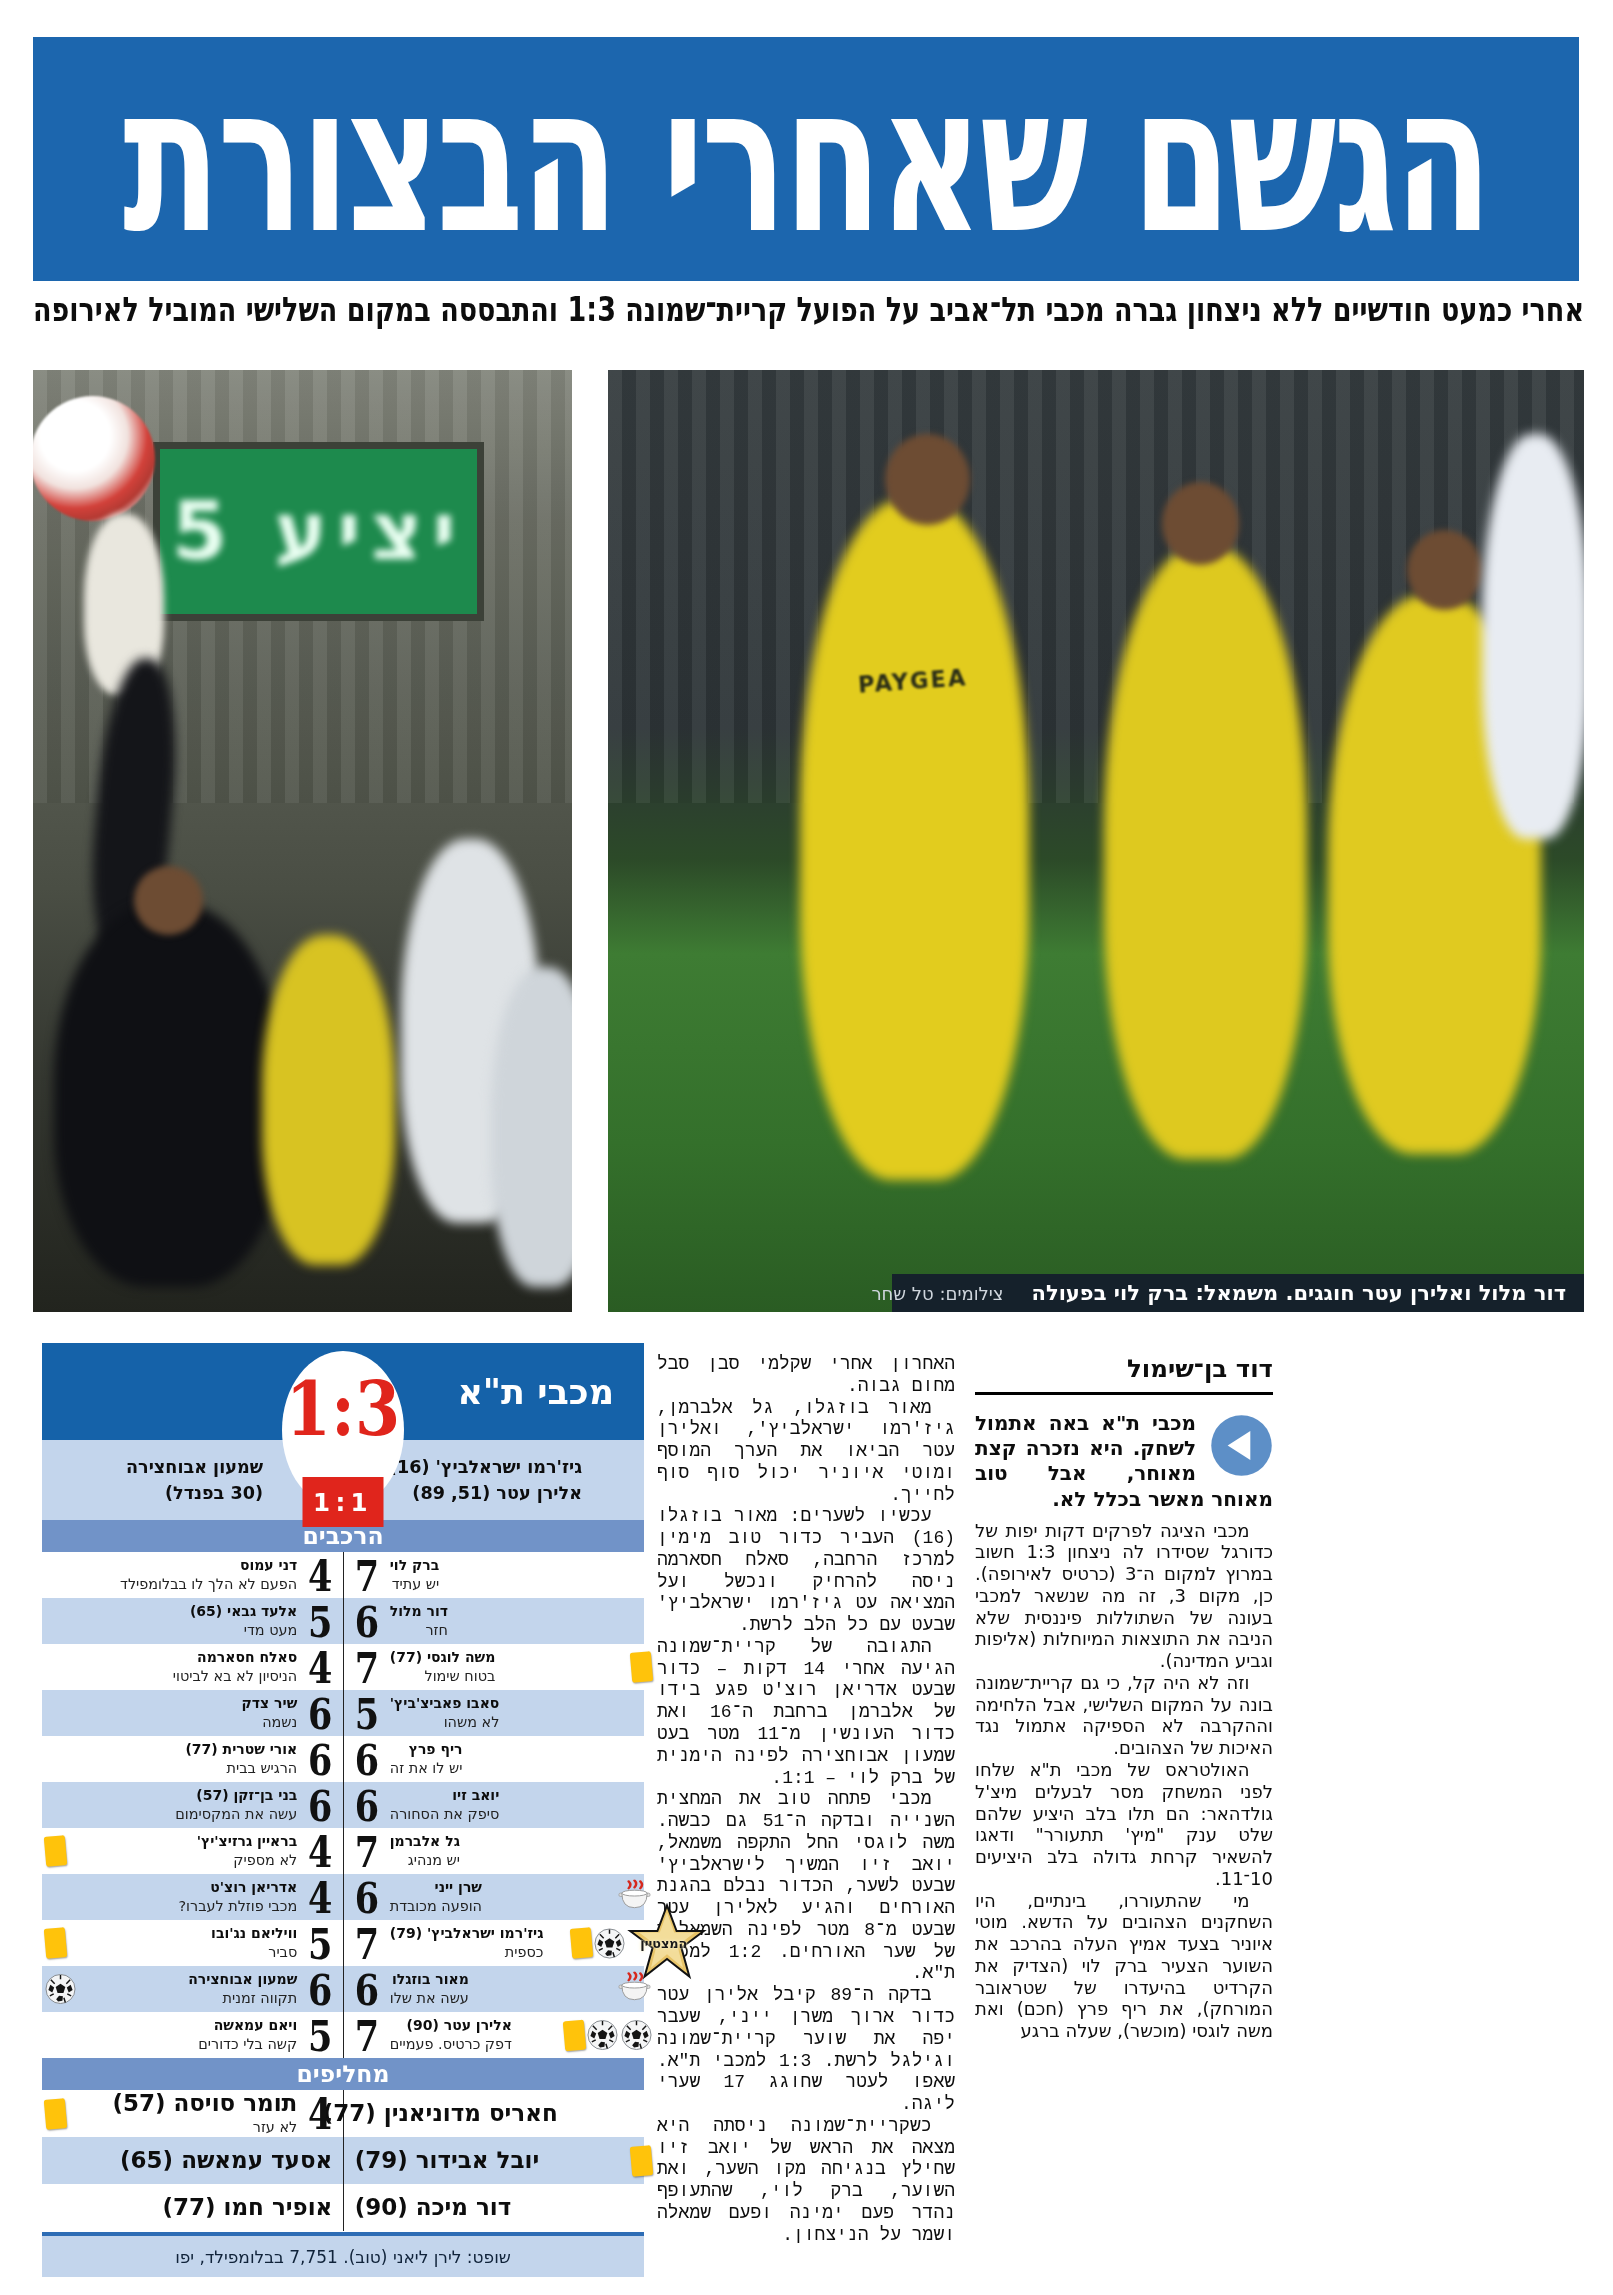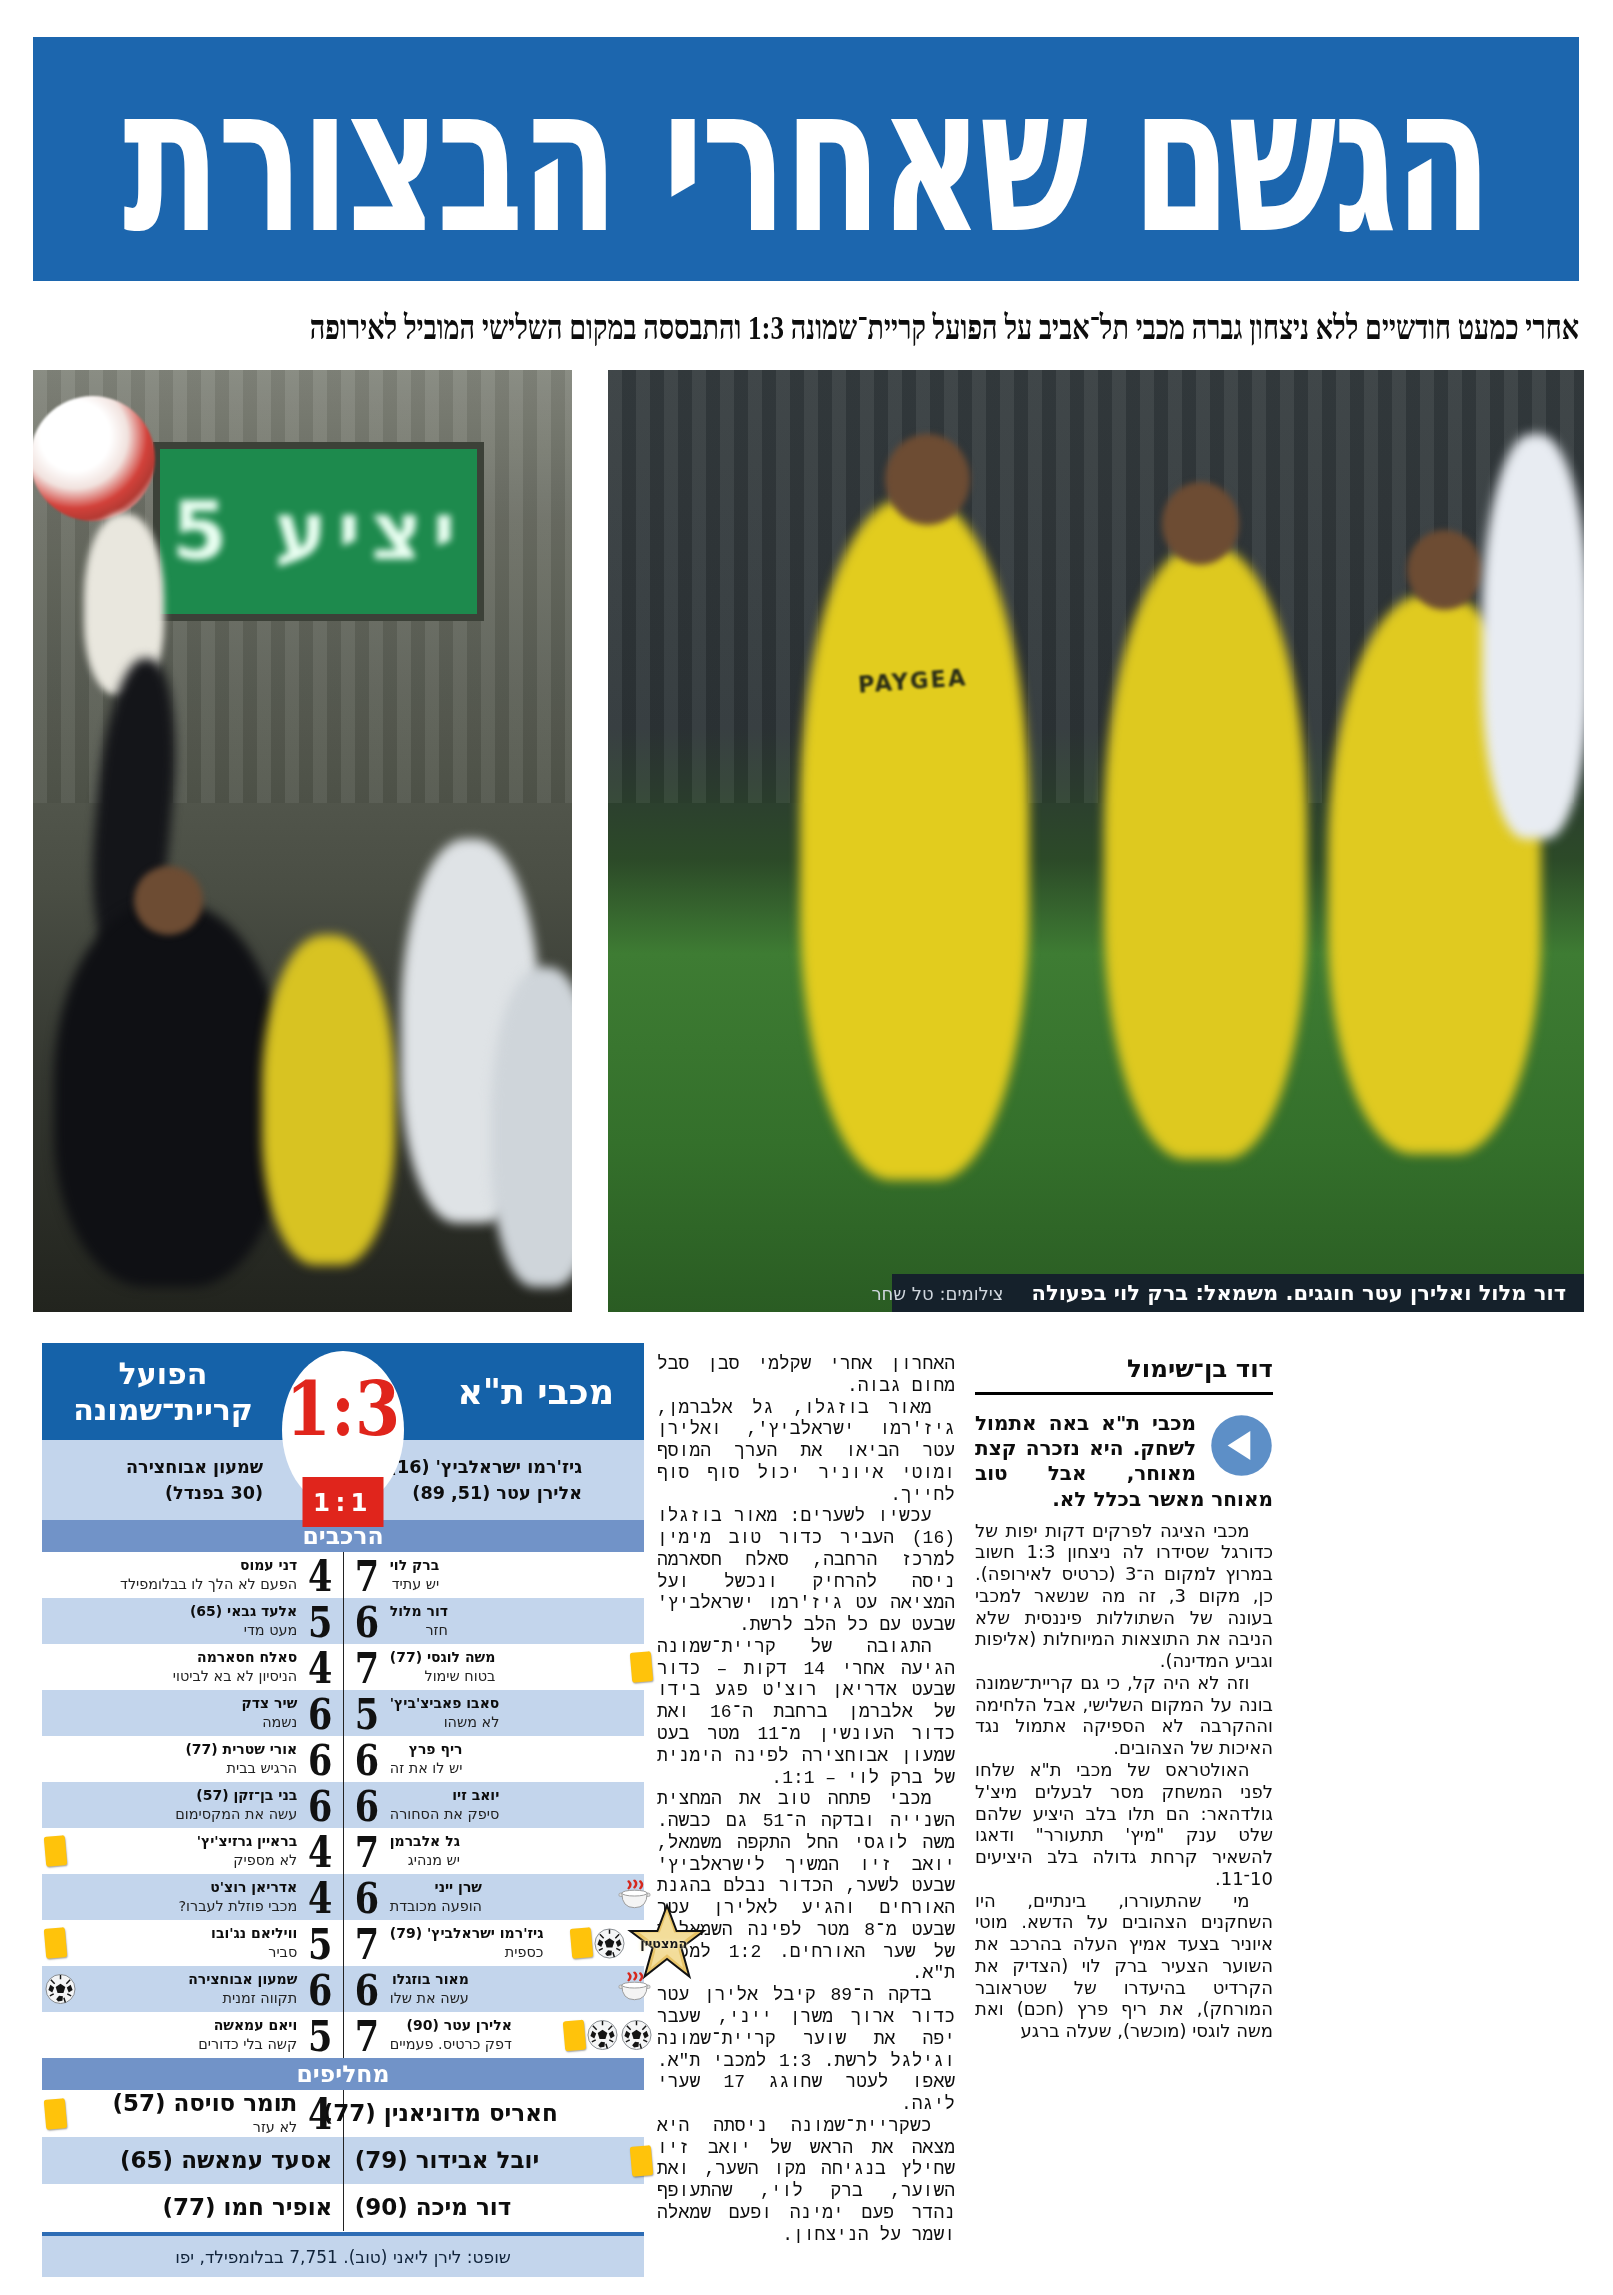--- a/index.html
+++ b/index.html
@@ -6,22 +6,22 @@
   .page{position:relative;width:1614px;height:2295px;background:#ffffff;overflow:hidden;
         direction:rtl;font-family:"DejaVu Sans",sans-serif;color:#111;}
 
   
   .banner{position:absolute;left:34px;top:37px;width:1546px;height:244px;background:#1c66ae;
           display:flex;align-items:center;justify-content:center;}
   .banner h1{margin:0;color:#fff;font-size:143px;font-weight:700;letter-spacing:-3.2px;
              transform:scaleY(1.42);transform-origin:center;white-space:nowrap;}
 
   
-  .subhead{position:absolute;left:34px;top:296px;width:1546px;height:64px;display:flex;
-           align-items:center;justify-content:flex-start;font-family:Liberation Serif, serif;}
+  .subhead{position:absolute;left:34px;top:277px;width:1546px;height:64px;display:flex;
+           align-items:center;justify-content:flex-end;}
   .subhead span{font-size:27px;font-weight:700;color:#0d0d0d;white-space:nowrap;
                 transform:scaleY(1.25);transform-origin:center;}
 
   
   .photo{position:absolute;top:370px;height:942px;overflow:hidden;}
   .photo-left{left:34px;width:539px;
     background:linear-gradient(180deg,#83867c 0%,#6b6e64 16%,#5a5e54 34%,#4a4e44 55%,#343730 75%,#22241e 100%);}
   .photo-right{left:609px;width:976px;
     background:linear-gradient(180deg,#343b3e 0%,#2c3336 38%,#2c4a28 52%,#3e7c33 62%,#34702b 82%,#2a5c23 100%);}
   .crowd{position:absolute;inset:0;height:46%;
@@ -147,24 +147,20 @@
     <div class="caption-bar">
       <span class="caption-main">דור מלול ואלירן עטר חוגגים. משמאל: ברק לוי בפעולה</span>
       <span class="caption-sep"></span>
       <span class="caption-credit">צילומים: טל שחר</span>
     </div>
   </div>
 
   <div class="matchbox">
     <div class="mb-header">
       <div class="team team-home">מכבי ת"א</div>
-      <div class="team team-away">
-        <span>הפועל</span>
-        <span>קריית־שמונה</span>
-      </div>
       <div class="score-oval">
         <span>1:3</span>
       </div>
       <div class="halftime">
         <span>1:1</span>
       </div>
     </div>
     <div class="mb-scorers">
       <div class="cell scorers-home">
         <span>גיז'רמו ישראלביץ' (16),</span>

